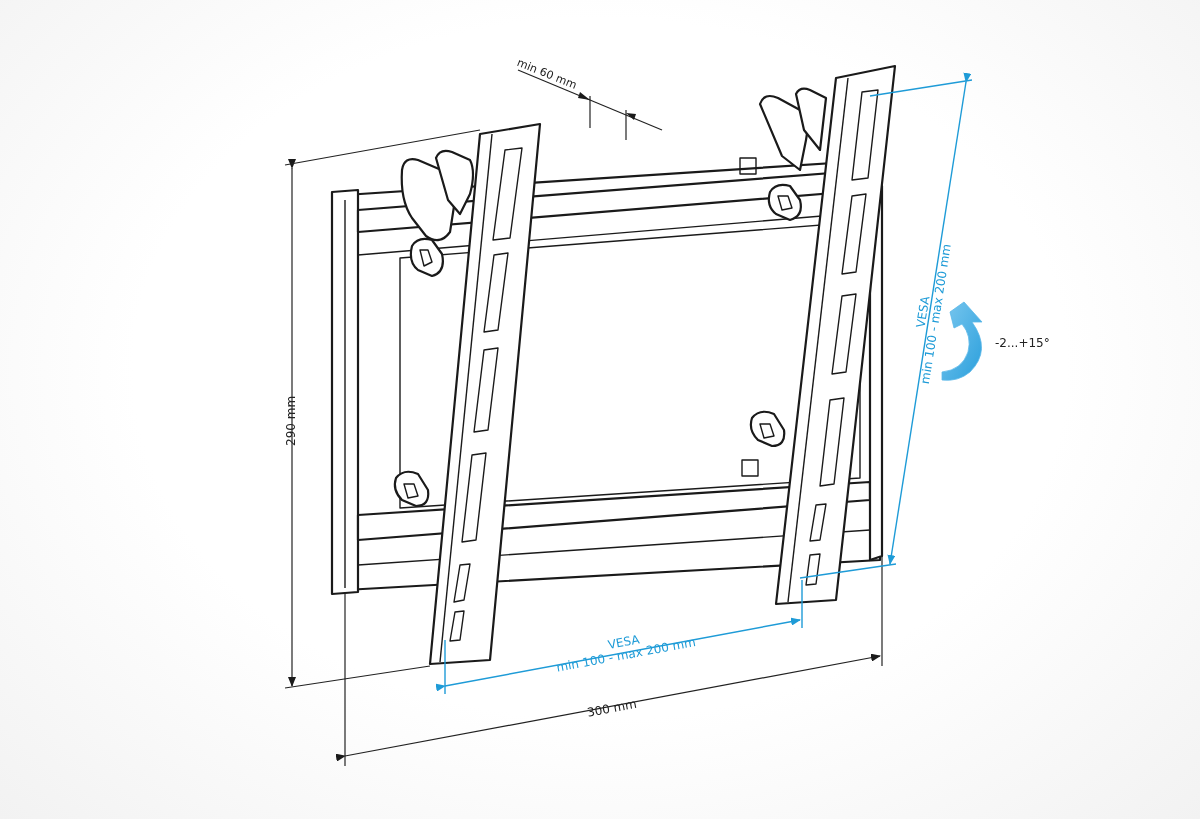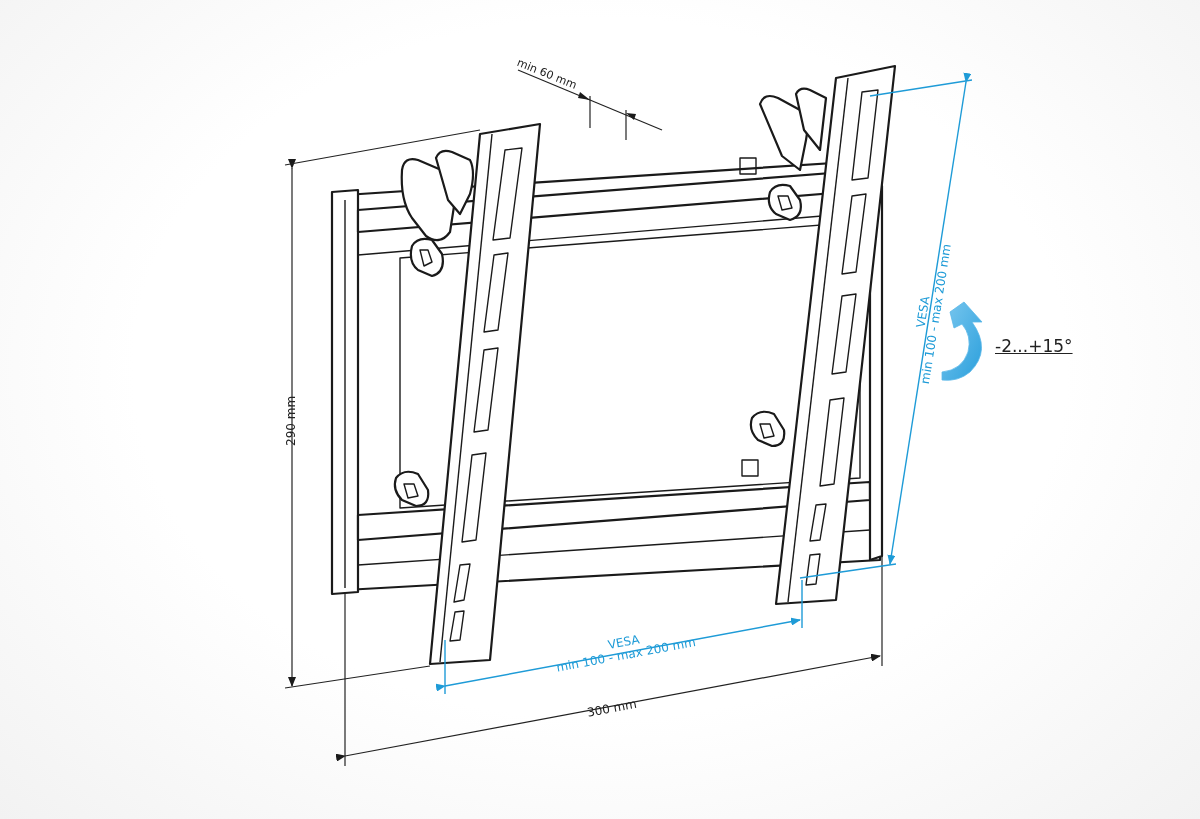--- a/index.html
+++ b/index.html
@@ -134,14 +134,14 @@
 <div class="blbl" style="left:545px;top:636px;width:160px;transform:rotate(-10.5deg);">
   <div>VESA</div>
   <div>min 100 - max 200 mm</div>
 </div>
 
 <div class="blbl" style="left:850px;top:300px;width:160px;transform:rotate(-81deg);">
   <div>VESA</div>
   <div>min 100 - max 200 mm</div>
 </div>
 
-<div class="lbl" style="left:995px;top:336px;font-size:17px;text-decoration:underline;">-2...+15°</div>
+<div class="lbl" style="left:995px;top:336px;font-size:12px;">-2...+15°</div>
 </div>
 
 </body></html>

